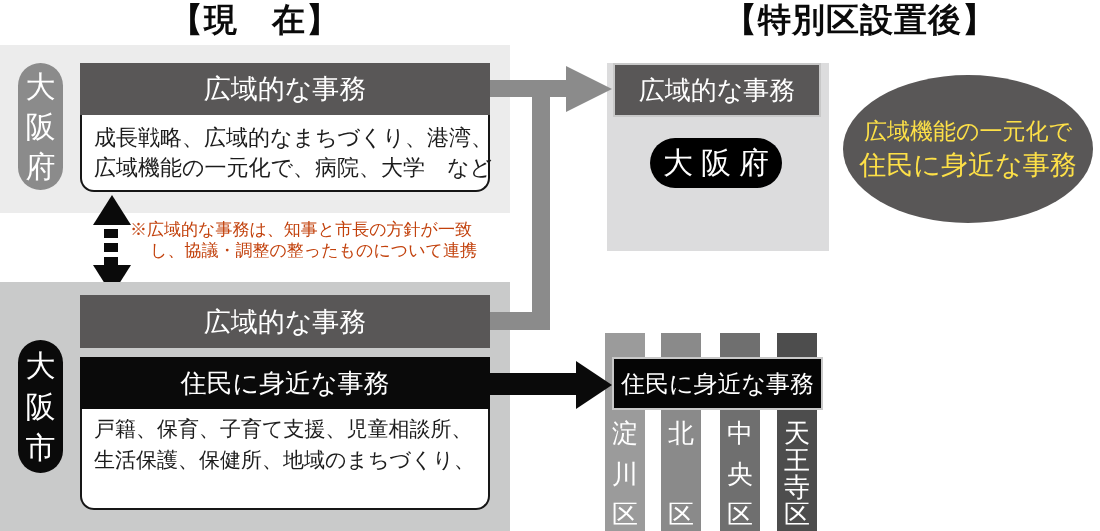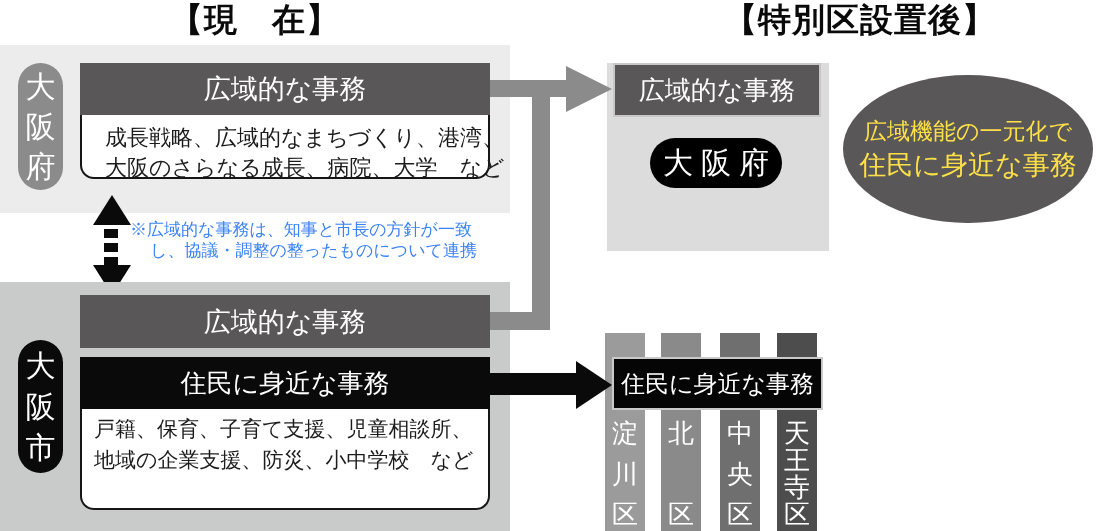--- a/index.html
+++ b/index.html
@@ -20,21 +20,21 @@
   .bodybox{
     position:absolute;background:#fff;border:2px solid #161616;border-top:none;
     border-radius:0 0 14px 14px;box-sizing:border-box;
   }
   .bodybox .ln{white-space:nowrap;color:#1c1c1c;}
   .vpill{
     position:absolute;border-radius:23px;display:flex;flex-direction:column;
     align-items:center;justify-content:center;color:#fff;
   }
   .vpill .vchar{display:block;line-height:1;}
-  .note{position:absolute;font-size:17px;line-height:21px;color:#3b82f6;white-space:nowrap;}
+  .note{position:absolute;font-size:17px;line-height:21px;color:#c2410c;white-space:nowrap;}
   .tri{position:absolute;width:0;height:0;}
   .bar{position:absolute;top:333px;height:198px;}
   .bar .lbl{
     position:absolute;left:0;right:0;top:87px;bottom:4px;display:flex;
     flex-direction:column;align-items:center;justify-content:space-between;
     color:#fff;font-size:26px;
   }
   .bar .lbl .vchar{display:block;line-height:1;}
   .ellipse{
     position:absolute;border-radius:50%;display:flex;flex-direction:column;
@@ -54,23 +54,23 @@
   <div class="panel" style="left:0;top:45px;width:510px;height:168px;background:#ececec;"></div>
 
   <div class="vpill" style="left:18px;top:63px;width:45px;height:127px;background:#8b8b8b;font-size:30px;gap:10px;">
       <span class="vchar">大</span>
       <span class="vchar">阪</span>
       <span class="vchar">府</span>
     </div>
 
   <div class="hdr" style="left:80px;top:63px;width:410px;height:52px;background:#595757;font-size:27px;">広域的な事務</div>
 
-  <div class="bodybox" style="left:80px;top:115px;width:410px;height:64px;padding:8px 0 0 23px;font-size:22px;line-height:30px;">
+  <div class="bodybox" style="left:80px;top:115px;width:410px;height:77px;padding:8px 0 0 12px;font-size:22px;line-height:30px;">
     <div class="ln">成長戦略、広域的なまちづくり、港湾、</div>
-    <div class="ln">大阪のさらなる成長、病院、大学　など</div>
+    <div class="ln">広域機能の一元化で、病院、大学　など</div>
   </div>
 
   <div class="tri" style="left:93px;top:195px;border-left:19px solid transparent;border-right:19px solid transparent;border-bottom:30px solid #0a0a0a;"></div>
   <div class="abs" style="left:104px;top:229px;width:14px;height:9px;background:#0a0a0a;"></div>
   <div class="abs" style="left:104px;top:243px;width:14px;height:9px;background:#0a0a0a;"></div>
   <div class="abs" style="left:104px;top:257px;width:14px;height:9px;background:#0a0a0a;"></div>
   <div class="tri" style="left:93px;top:265px;border-left:19px solid transparent;border-right:19px solid transparent;border-top:30px solid #0a0a0a;"></div>
 
   <div class="note" style="left:130px;top:219px;">
     <div>※広域的な事務は、知事と市長の方針が一致</div>
@@ -84,21 +84,21 @@
       <span class="vchar">阪</span>
       <span class="vchar">市</span>
     </div>
 
   <div class="hdr" style="left:80px;top:295px;width:410px;height:53px;background:#595757;font-size:27px;">広域的な事務</div>
 
   <div class="hdr" style="left:80px;top:357px;width:410px;height:52px;background:#0a0a0a;font-size:26px;">住民に身近な事務</div>
 
   <div class="bodybox" style="left:80px;top:409px;width:410px;height:101px;padding:4px 12px 0 12px;font-size:21px;line-height:31px;">
     <div class="ln">戸籍、保育、子育て支援、児童相談所、</div>
-    <div class="ln">地域の企業支援、防災、小中学校　など</div>
+    <div class="ln">生活保護、保健所、地域のまちづくり、</div>
   </div>
 
   <div class="abs" style="left:490px;top:80px;width:76px;height:17px;background:#8b8b8b;z-index:5;"></div>
   <div class="abs" style="left:532px;top:86px;width:18px;height:244px;background:#8b8b8b;z-index:5;"></div>
   <div class="abs" style="left:490px;top:312px;width:60px;height:18px;background:#8b8b8b;z-index:5;"></div>
   <div class="tri" style="left:566px;top:66px;border-top:23px solid transparent;border-bottom:23px solid transparent;border-left:46px solid #8b8b8b;z-index:5;"></div>
 
   <div class="abs" style="left:490px;top:373px;width:86px;height:22px;background:#0a0a0a;z-index:5;"></div>
   <div class="tri" style="left:576px;top:361px;border-top:24px solid transparent;border-bottom:24px solid transparent;border-left:36px solid #0a0a0a;z-index:5;"></div>
 

